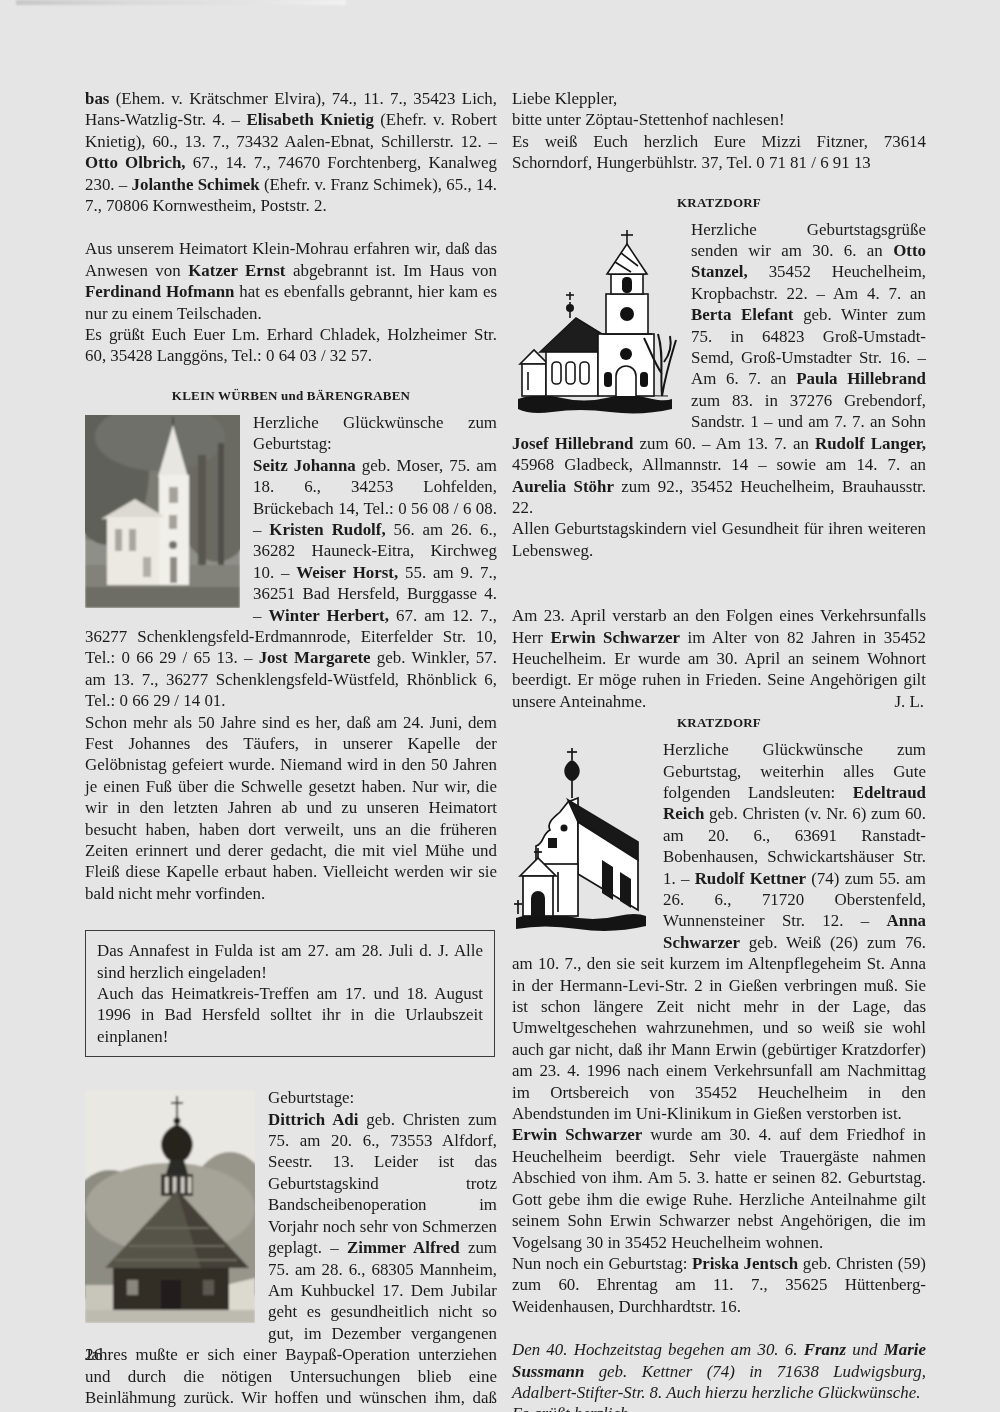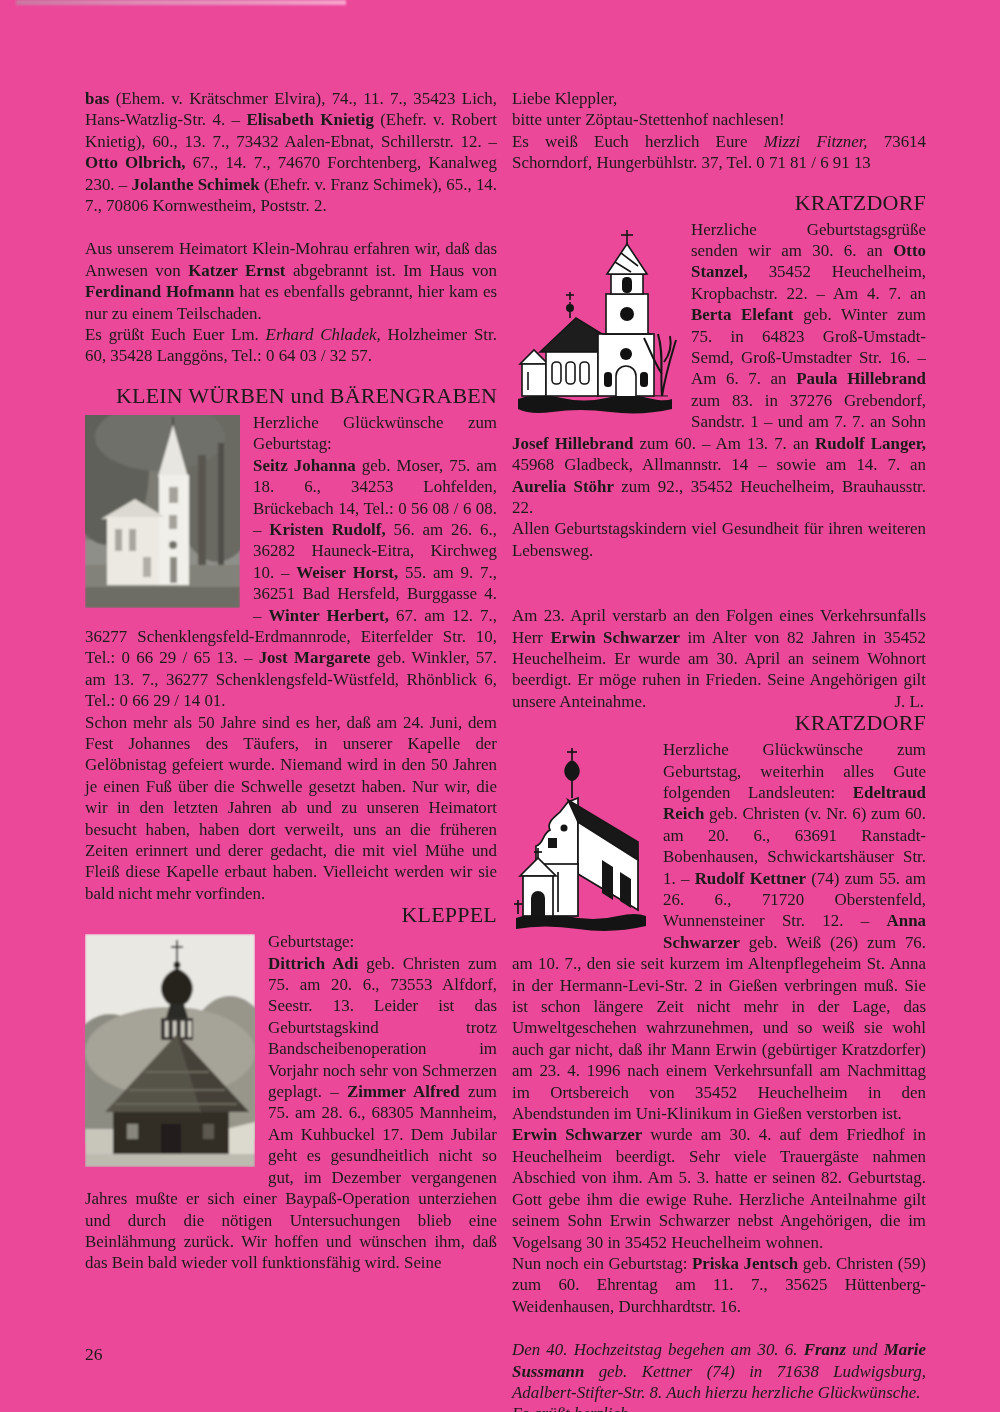--- a/index.html
+++ b/index.html
@@ -1,26 +1,26 @@
 <!DOCTYPE html>
 <html lang="de"><head>
 <meta charset="utf-8">
 <style>
   html,body{margin:0;padding:0;background:#ffffff;}
-  .page{position:relative;width:1000px;height:1412px;background:#ec4899;overflow:hidden;
+  .page{position:relative;width:1000px;height:1412px;background:#e5e5e5;overflow:hidden;
         font-family:"Liberation Serif","DejaVu Serif",serif;color:#1b1b1b;}
   .scan-smudge{position:absolute;left:16px;top:0;width:330px;height:5px;opacity:.5;
         background:linear-gradient(90deg,#a9a9a9,#cfcfcf 35%,#e6e6e6 75%,#fff);filter:blur(1px);}
   .col{position:absolute;top:88px;font-size:16.9px;line-height:21.4px;text-align:justify;hyphens:auto;}
   .col-left{left:85px;width:412px;}
   .col-right{left:512px;width:414px;}
   .para{margin:0;}
   .rt-b{font-weight:bold;}
-  .rt-i{font-style:italic;}
-  h3.section{font-size:22px;line-height:21px;font-weight:normal;text-align:right;
+  .rt-i{}
+  h3.section{font-size:13px;line-height:21px;font-weight:bold;text-align:center;
         margin:0 0 6px 0;letter-spacing:.2px;}
   .mb22{margin-bottom:22px;} .mb18{margin-bottom:18px;}
   .mt26{margin-top:26px;} .mt18{margin-top:18px;} .mt22{margin-top:22px;font-style:italic;}
   .float-img{float:left;margin:3px 13px 6px 0;}
   .annafest{border:1.6px solid #3c3c3c;padding:9px 11px;margin:26px 2px 30px 0;}
   .obituary{position:relative;margin-top:44px;}
   .obit-initials{position:absolute;right:2px;bottom:0;}
   .signature{text-align:right;margin:0;}
   .pagenum{position:absolute;left:85px;top:1344px;font-size:17.5px;}
 </style>
@@ -64,22 +64,24 @@
           <rect x="84" y="72" width="9" height="16" fill="#a4a29a"></rect>
           <rect x="84" y="100" width="8" height="14" fill="#a4a29a"></rect>
           <circle cx="88" cy="130" r="4" fill="#73726b"></circle>
           <rect x="85" y="142" width="7" height="26" fill="#8d8b84"></rect>
         </g>
       </svg>
       <p class="para"><span>Herzliche Glückwünsche zum Geburtstag:</span><br><span class="rt-b">Seitz Johanna</span><span> geb. Moser, 75. am 18. 6., 34253 Lohfelden, Brückebach 14, Tel.: 0 56 08 / 6 08. – </span><span class="rt-b">Kristen Rudolf,</span><span> 56. am 26. 6., 36282 Hauneck-Eitra, Kirchweg 10. – </span><span class="rt-b">Weiser Horst,</span><span> 55. am 9. 7., 36251 Bad Hersfeld, Burggasse 4. – </span><span class="rt-b">Winter Herbert,</span><span> 67. am 12. 7., 36277 Schenklengsfeld-Erdmannrode, Eiterfelder Str. 10, Tel.: 0 66 29 / 65 13. – </span><span class="rt-b">Jost Margarete</span><span> geb. Winkler, 57. am 13. 7., 36277 Schenklengsfeld-Wüstfeld, Rhönblick 6, Tel.: 0 66 29 / 14 01.</span></p>
       <p class="para"><span>Schon mehr als 50 Jahre sind es her, daß am 24. Juni, dem Fest Johannes des Täufers, in unserer Kapelle der Gelöbnistag gefeiert wurde. Niemand wird in den 50 Jahren je einen Fuß über die Schwelle gesetzt haben. Nur wir, die wir in den letzten Jahren ab und zu unseren Heimatort besucht haben, haben dort verweilt, uns an die früheren Zeiten erinnert und derer gedacht, die mit viel Mühe und Fleiß diese Kapelle erbaut haben. Vielleicht werden wir sie bald nicht mehr vorfinden.</span></p>
     </div>
 
-
-    <h3 class="section">KLEPPEL</h3>
+    <div class="annafest">
+      <p class="para"><span>Das Annafest in Fulda ist am 27. am 28. Juli d. J. Alle sind herzlich eingeladen!</span><br><span>Auch das Heimatkreis-Treffen am 17. und 18. August 1996 in Bad Hersfeld solltet ihr in die Urlaubszeit einplanen!</span></p>
+    </div>
+
     <div>
       <svg class="float-img" width="170" height="233" viewBox="0 0 170 233" aria-hidden="true">
         <defs>
             <filter id="ph2">
               <feGaussianBlur stdDeviation="0.8"></feGaussianBlur>
             </filter>
           </defs>
         <g filter="url(#ph2)">
           <rect width="170" height="233" fill="#e9e8e3"></rect>
           <ellipse cx="25" cy="150" rx="48" ry="70" fill="#8d8c82"></ellipse>

